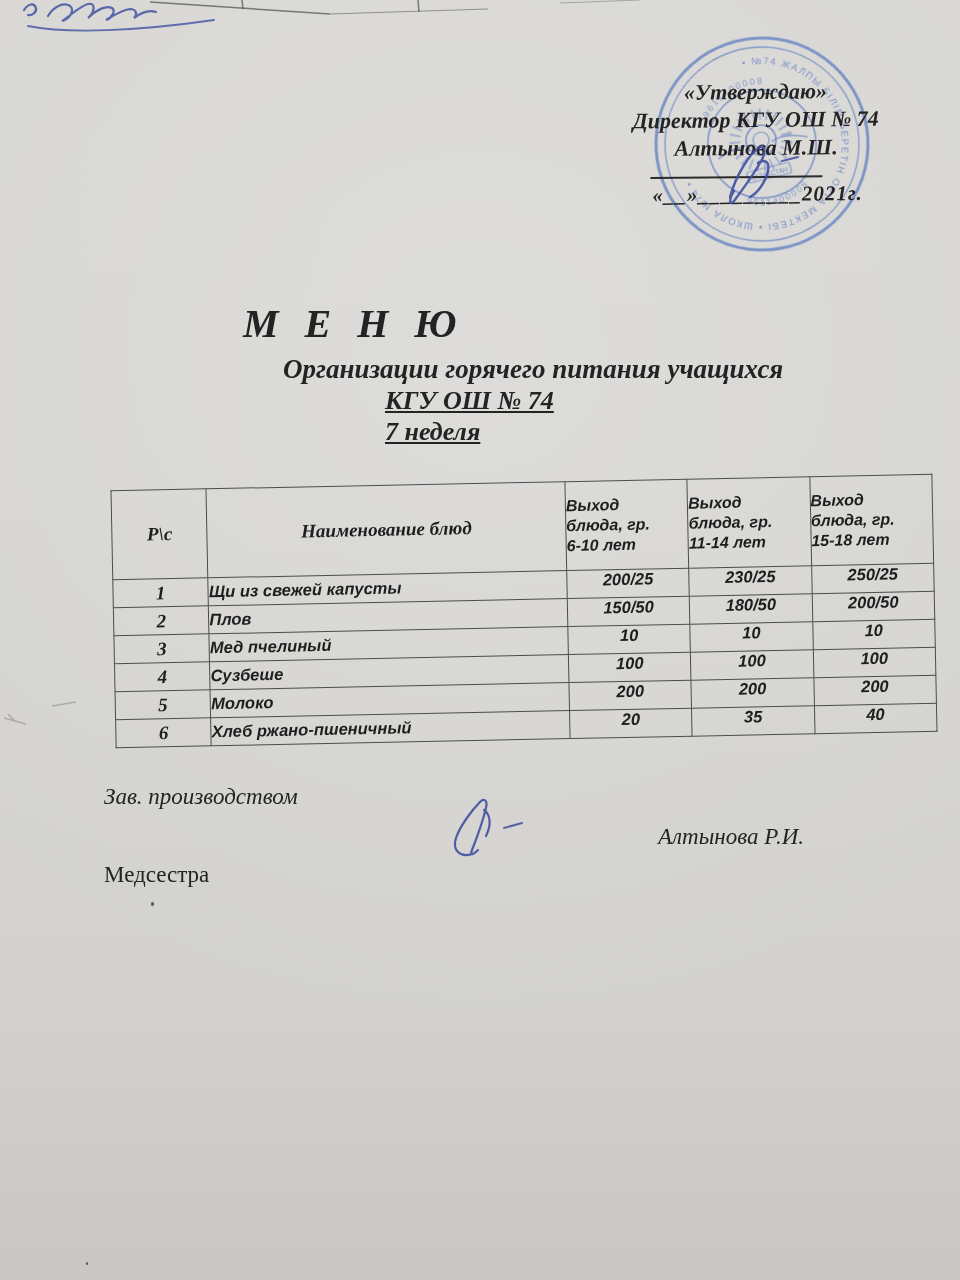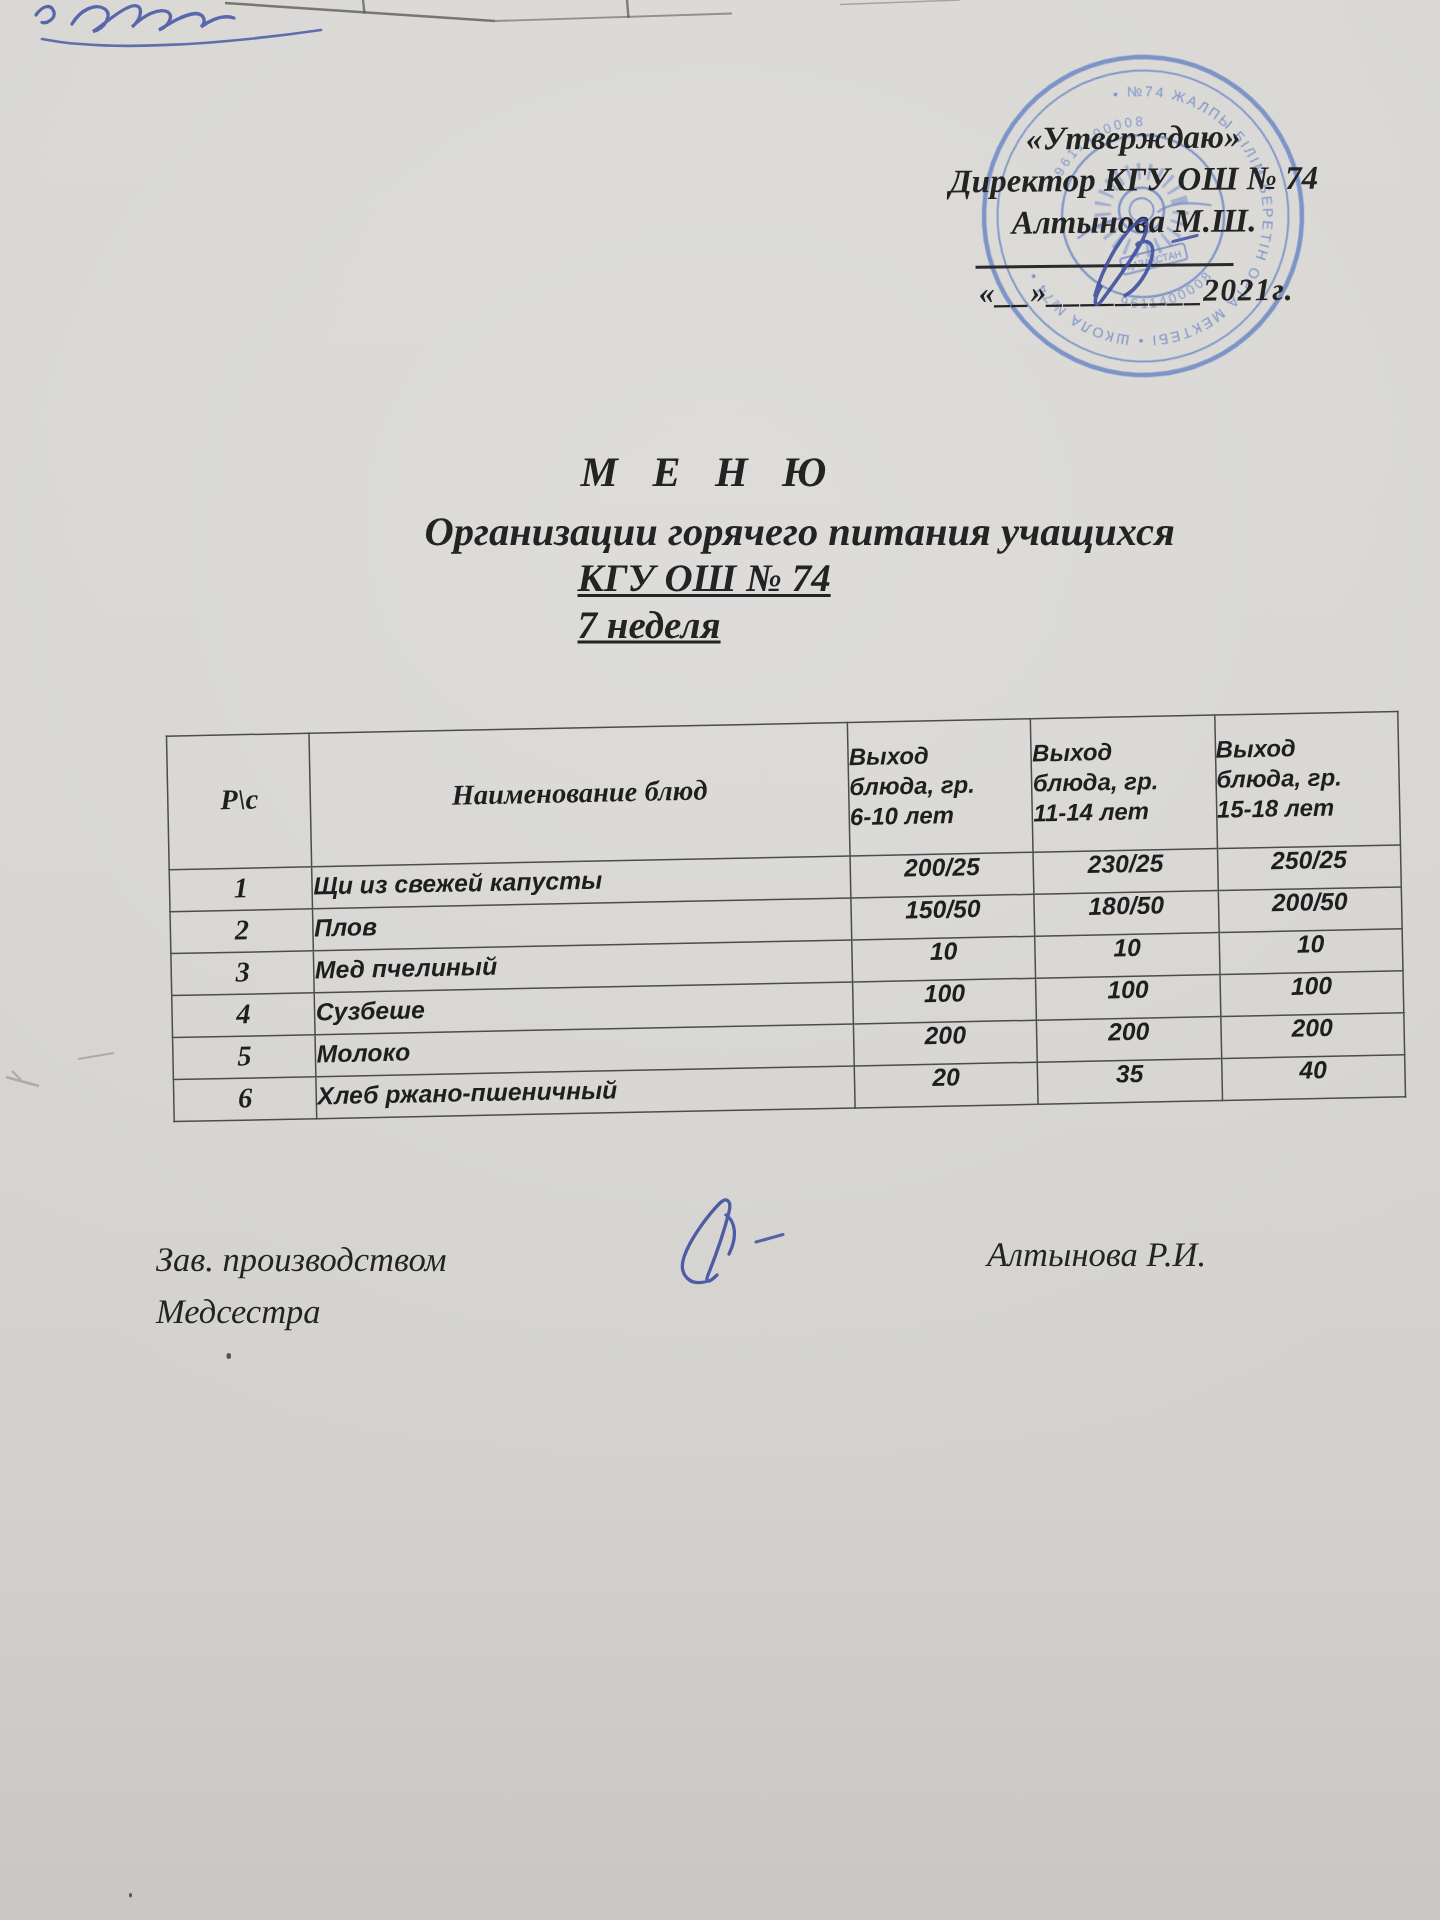--- a/index.html
+++ b/index.html
@@ -24,21 +24,21 @@
   .approval .date-line{
     text-align:left;padding-left:64px;font-size:21px;margin-top:2px;letter-spacing:1px;
   }
   
   .stamp{position:absolute;left:648px;top:30px;width:228px;height:228px;z-index:2;
          filter:blur(0.4px);opacity:0.88;transform:rotate(-14deg);}
   .dir-sign{position:absolute;left:700px;top:135px;width:140px;height:90px;z-index:4;}
   
   .title-block{position:absolute;left:285px;top:300px;width:460px;z-index:3;
     font-style:italic;font-weight:bold;}
-  .t-heading{font-size:28px;letter-spacing:8px;text-align:center;transform:translateX(-42px);}
+  .t-heading{font-size:40px;letter-spacing:8px;transform:translateX(-42px);}
   .t-sub{font-size:27px;text-align:center;margin-top:7px;white-space:nowrap;transform:translateX(-2px);}
   .t-left{font-size:26px;text-align:left;padding-left:100px;line-height:31px;text-decoration:underline;}
   .t-left:first-of-type{margin-top:4px;}
   
   .menu-table{
     position:absolute;left:113px;top:482px;width:822px;z-index:3;
     border-collapse:collapse;transform:rotate(-1.15deg);
     color:#1e1e1e;
   }
   .menu-table td,.menu-table th{border:1.5px solid #4c4c4c;padding:0;}
@@ -47,22 +47,22 @@
   .th-name{width:360px;font-style:italic;font-weight:bold;font-size:19px;font-family:"Liberation Serif",serif;}
   .th-portion{width:122px;text-align:left;padding:4px 4px 4px 9px;
     font-family:"Liberation Sans",sans-serif;font-style:italic;font-weight:bold;font-size:16px;line-height:20px;}
   .menu-table tbody td{height:27px;}
   .c-num{text-align:center;font-style:italic;font-weight:bold;font-size:19px;font-family:"Liberation Serif",serif;}
   .c-name{text-align:left;padding-left:12px;font-family:"Liberation Sans",sans-serif;
     font-style:italic;font-weight:bold;font-size:16.5px;}
   .c-portion{text-align:center;font-family:"Liberation Sans",sans-serif;
     font-style:italic;font-weight:bold;font-size:16.5px;vertical-align:top;padding-top:3px;}
   
-  .footer-role1{position:absolute;left:104px;top:827px;font-style:italic;font-size:23px;z-index:3;}
-  .footer-role2{position:absolute;left:104px;top:862px;font-style:italic;font-size:23px;z-index:3;}
+  .footer-role1{position:absolute;left:104px;top:784px;font-style:italic;font-size:23px;z-index:3;}
+  .footer-role2{position:absolute;left:104px;top:862px;font-size:23px;z-index:3;}
   .footer-name{position:absolute;left:658px;top:824px;font-style:italic;font-size:23px;z-index:3;}
   .foot-sign{position:absolute;left:420px;top:788px;width:120px;height:80px;z-index:3;}
   
   .edge-art{position:absolute;left:0;top:0;width:960px;height:40px;z-index:1;}
   .handwriting{position:absolute;left:18px;top:0;width:210px;height:42px;z-index:2;}
   .pencil-marks{position:absolute;left:0;top:690px;width:90px;height:50px;z-index:1;opacity:.55;}
   .speck{position:absolute;width:3px;height:4px;background:#55524e;border-radius:50%;z-index:1;}
   .speck.s1{left:151px;top:902px;}
   .speck.s2{left:86px;top:1262px;width:2px;height:3px;}
 </style>

